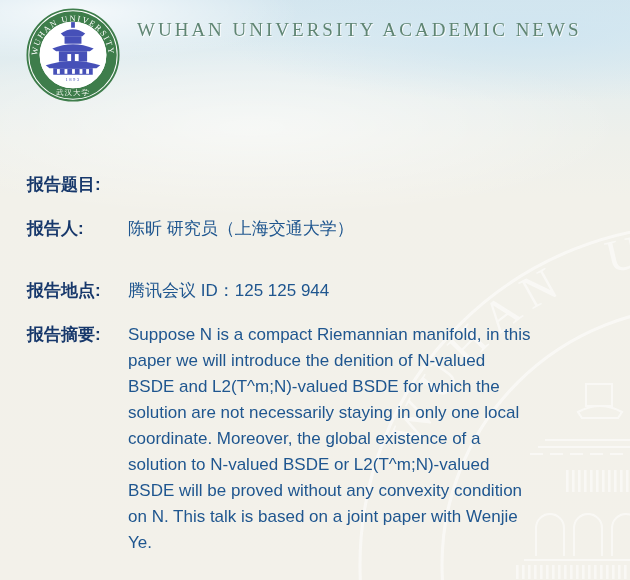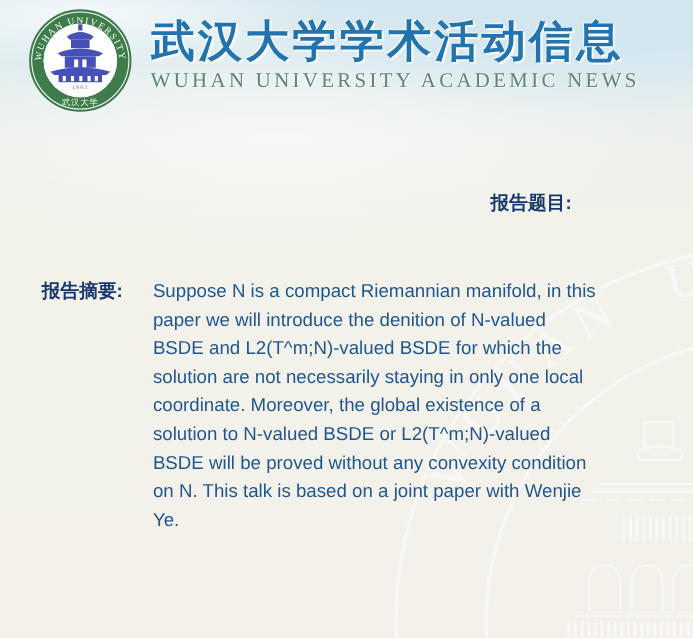--- a/index.html
+++ b/index.html
@@ -31,21 +31,21 @@
     letter-spacing:3px;color:#2373ae;white-space:nowrap;
     text-shadow:1px 1px 0 rgba(255,255,255,.95), 2px 2px 1px rgba(255,255,255,.7), -1px -1px 0 rgba(255,255,255,.6);
   }
   .title-en{
     margin-top:3px;font-family:"Liberation Serif","DejaVu Serif",serif;
     font-size:19px;letter-spacing:3px;color:#5f8573;white-space:nowrap;
     text-shadow:1px 1px 0 rgba(255,255,255,.8);
   }
   
   .content{position:absolute;top:172px;left:27px;width:520px;}
-  .row{display:flex;margin-bottom:18px;justify-content:flex-end;}
+  .row{display:flex;margin-bottom:18px;}
   .row-label{
     flex:none;width:101px;font-size:17px;line-height:26px;
     font-weight:bold;color:#17386b;
   }
   .row-value{
     width:408px;font-size:17px;line-height:26px;color:#1f568f;
   }
 </style>
 </head>
 <body>
@@ -101,37 +101,42 @@
         <rect x="33" y="65" width="3" height="5" fill="#ffffff"></rect>
         <rect x="41" y="65" width="3" height="5" fill="#ffffff"></rect>
         <rect x="49" y="65" width="3" height="5" fill="#ffffff"></rect>
         <rect x="57" y="65" width="3" height="5" fill="#ffffff"></rect>
         <rect x="64" y="65" width="3" height="5" fill="#ffffff"></rect>
       </g>
       <text x="50" y="78" text-anchor="middle" font-size="5" letter-spacing="1.5" fill="#4650b8" font-family="Liberation Serif, DejaVu Serif, serif">1893</text>
       <text x="50" y="93" text-anchor="middle" font-size="8" letter-spacing="1" fill="#f2f6ef" font-family="Liberation Serif, DejaVu Serif, serif">武汉大学</text>
     </svg>
     <div class="titles">
-      <h1 class="title-cn">武汉大学学术活动信息</h1>
       <div class="title-en">WUHAN UNIVERSITY ACADEMIC NEWS</div>
     </div>
   </div>
 
   <div class="content">
 
     <div class="row">
       <div class="row-label">报告题目:</div>
     </div>
 
     <div class="row">
+      <div class="row-label">报告人:</div>
+      <div class="row-value">陈昕 研究员（上海交通大学）</div>
     </div>
 
     <div class="row">
     </div>
 
+    <div class="row">
+      <div class="row-label">报告地点:</div>
+      <div class="row-value">腾讯会议 ID：125 125 944</div>
+    </div>
 
     <div class="row">
       <div class="row-label">报告摘要:</div>
       <div class="row-value">Suppose N is a compact Riemannian manifold, in this paper we will introduce the denition of N-valued BSDE and L2(T^m;N)-valued BSDE for which the solution are not necessarily staying in only one local coordinate. Moreover, the global existence of a solution to N-valued BSDE or L2(T^m;N)-valued BSDE will be proved without any convexity condition on N. This talk is based on a joint paper with Wenjie Ye.</div>
     </div>
 
   </div>
 </div>
 
 </body></html>

